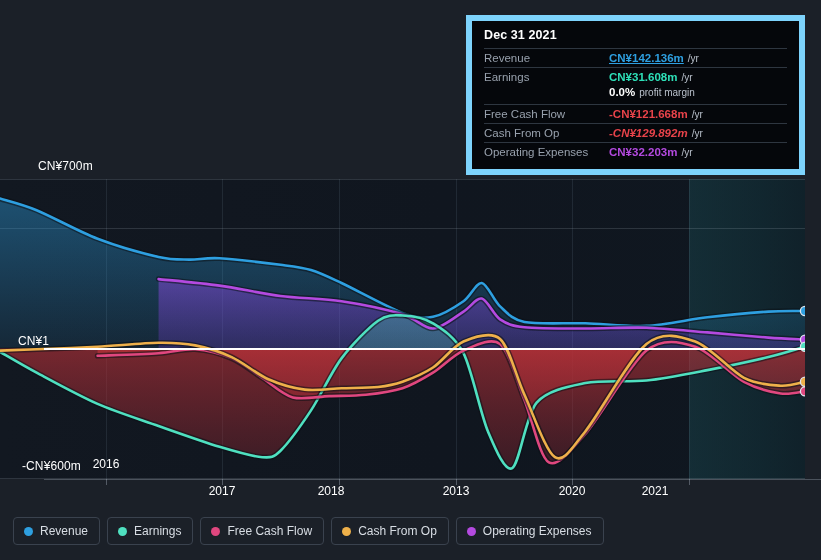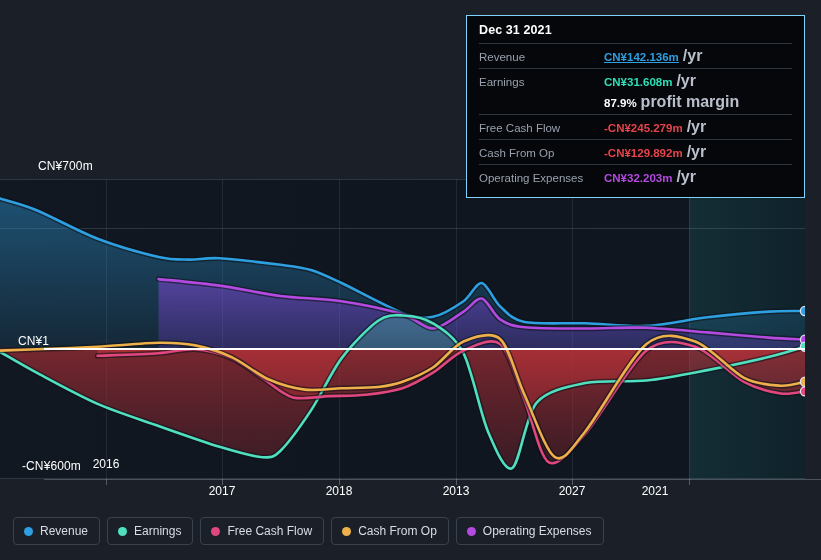--- a/index.html
+++ b/index.html
@@ -75,21 +75,21 @@
     position: absolute; top: 479px; width: 1px; height: 6px;
     background: rgba(190,200,215,.35);
   }
 
   
   #tooltip {
     position: absolute;
     left: 466px; top: 15px;
     width: 339px;
     background: #05070b;
-    border: 1px solid #7dd3fc;
+    border: 6px solid #7dd3fc;
     padding: 7px 12px 8px 12px;
     color: #c9cfd8;
     font-size: 11.5px;
   }
   #tooltip-title {
     color: #ffffff;
     font-size: 12.5px;
     font-weight: bold;
     padding-bottom: 6px;
     letter-spacing: .1px;
@@ -107,22 +107,22 @@
     font-size: 11.5px;
     flex: 0 0 125px;
   }
   .tt-val {
     font-size: 11.5px;
     font-weight: bold;
     white-space: nowrap;
   }
   .tt-unit {
     color: #b9c0cb;
-    font-size: 16px;
-    font-weight: bold;
+    font-size: 10px;
+    font-weight: normal;
     margin-left: 4px;
   }
   .tt-row.no-border { border-top: none; padding-top: 0; }
 
   
   #legend {
     position: absolute;
     left: 13px; top: 517px;
     display: flex;
     gap: 7px;
@@ -232,47 +232,47 @@
   <div class="xtick" style="left:456px"></div>
   <div class="xtick" style="left:572px"></div>
   <div class="xtick" style="left:689px"></div>
 
   <div class="ylabel" style="left:38px; top:159px">CN¥700m</div>
   <div class="ylabel" style="left:18px; top:334px">CN¥1</div>
   <div class="ylabel" style="left:22px; top:459px">-CN¥600m</div>
 
   <div class="xlabel" style="left:106px; top:457px">2016</div>
   <div class="xlabel" style="left:222px; top:484px">2017</div>
-  <div class="xlabel" style="left:339px; top:484px">2018</div>
+  <div class="xlabel" style="left:331px; top:484px">2018</div>
   <div class="xlabel" style="left:456px; top:484px">2013</div>
-  <div class="xlabel" style="left:572px; top:484px">2027</div>
+  <div class="xlabel" style="left:572px; top:484px">2020</div>
   <div class="xlabel" style="left:655px; top:484px">2021</div>
 
   <div id="tooltip">
     <div id="tooltip-title">Dec 31 2021</div>
     <div id="tooltip-rows">
         <div class="tt-row">
           <div class="tt-label">Revenue</div>
           <div><span class="tt-val" style="color: rgb(46, 159, 224); text-decoration: underline;">CN¥142.136m</span><span class="tt-unit">/yr</span></div>
         </div>
         <div class="tt-row">
           <div class="tt-label">Earnings</div>
           <div><span class="tt-val" style="color: rgb(46, 224, 184);">CN¥31.608m</span><span class="tt-unit">/yr</span></div>
         </div>
         <div class="tt-row no-border">
           <div class="tt-label"></div>
-          <div><span class="tt-val" style="color: rgb(255, 255, 255);">87.9%</span><span class="tt-unit">profit margin</span></div>
+          <div><span class="tt-val" style="color: rgb(255, 255, 255);">0.0%</span><span class="tt-unit">profit margin</span></div>
         </div>
         <div class="tt-row">
           <div class="tt-label">Free Cash Flow</div>
-          <div><span class="tt-val" style="color: rgb(232, 67, 74);">-CN¥245.279m</span><span class="tt-unit">/yr</span></div>
+          <div><span class="tt-val" style="color: rgb(232, 67, 74);">-CN¥121.668m</span><span class="tt-unit">/yr</span></div>
         </div>
         <div class="tt-row">
           <div class="tt-label">Cash From Op</div>
-          <div><span class="tt-val" style="color: rgb(232, 67, 74);">-CN¥129.892m</span><span class="tt-unit">/yr</span></div>
+          <div><span class="tt-val" style="color: rgb(232, 67, 74); font-style: italic;">-CN¥129.892m</span><span class="tt-unit">/yr</span></div>
         </div>
         <div class="tt-row">
           <div class="tt-label">Operating Expenses</div>
           <div><span class="tt-val" style="color: rgb(180, 74, 224);">CN¥32.203m</span><span class="tt-unit">/yr</span></div>
         </div>
       </div>
   </div>
 
   <div id="legend">
       <div class="legend-item">

